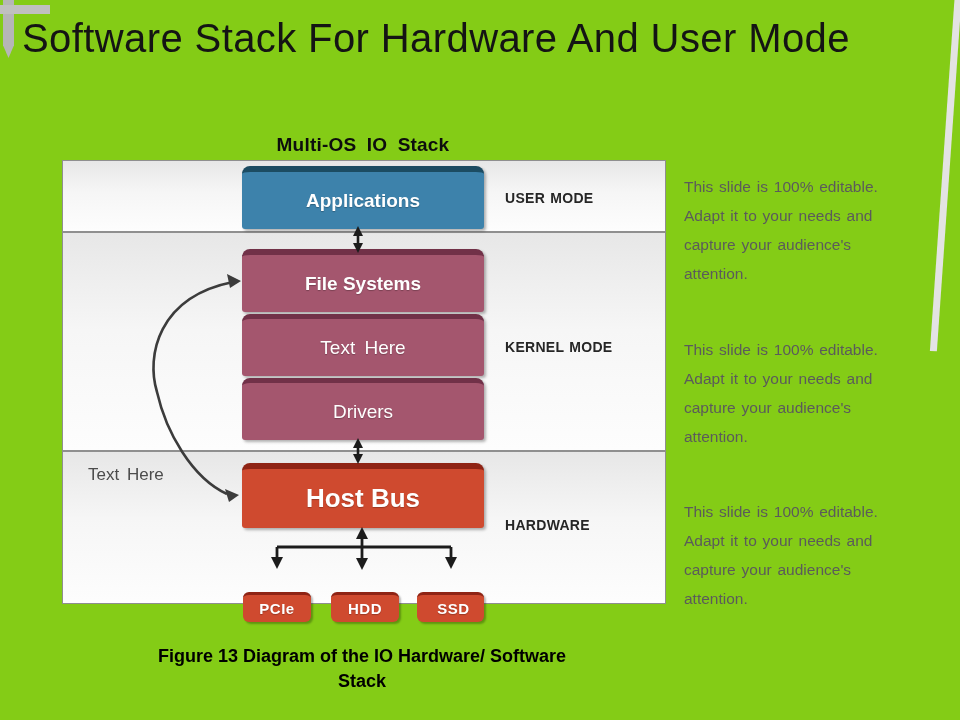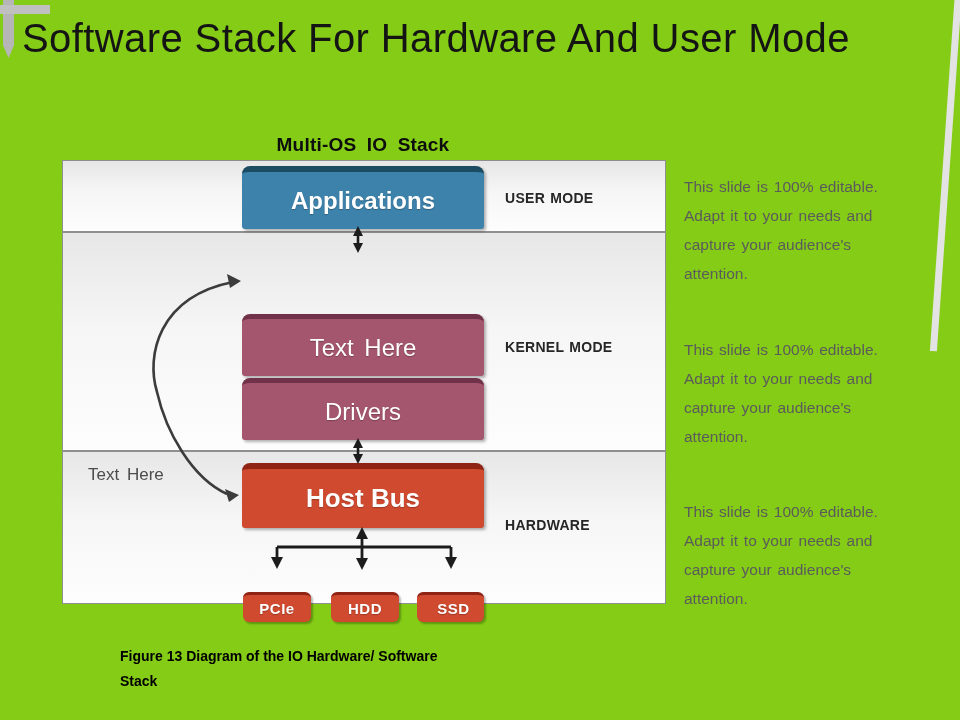--- a/index.html
+++ b/index.html
@@ -30,21 +30,21 @@
   }
   .section{width:100%;box-sizing:border-box;
     background:linear-gradient(to bottom,#e7e7e7 0%,#f6f6f6 45%,#fdfdfd 100%);}
   .sec-user{height:72px;border-bottom:2px solid #8f8f8f;}
   .sec-kernel{height:219px;border-bottom:2px solid #8f8f8f;}
   .sec-hw{height:148px;}
   
   .sbox{
     position:absolute;left:242px;width:242px;box-sizing:border-box;
     display:flex;align-items:center;justify-content:center;
-    color:#fff;font-size:24px;
+    color:#fff;font-size:19px;
     border-radius:8px 8px 3px 3px;
     box-shadow:2px 2px 3px rgba(0,0,0,.30);
     text-shadow:0 1px 1px rgba(0,0,0,.25);
   }
   .b-app{top:166px;height:63px;background:var(--blue);border-top:6px solid var(--blue_dark);font-weight:700;}
   .b-fs {top:249px;height:63px;background:var(--maroon);border-top:6px solid var(--maroon_dark);font-weight:700;}
   .b-th {top:314px;height:62px;background:var(--maroon);border-top:5px solid var(--maroon_dark);font-weight:400;word-spacing:4px;}
   .b-dr {top:378px;height:62px;background:var(--maroon);border-top:5px solid var(--maroon_dark);font-weight:400;}
   .b-hb {top:463px;height:65px;background:var(--red);border-top:6px solid var(--red_dark);font-weight:700;font-size:26px;}
   .dev{
@@ -66,22 +66,22 @@
   .lbl-hw{top:517px;}
   .side-label{
     position:absolute;left:88px;top:465px;font-size:17px;color:#4c4c4c;word-spacing:3px;
   }
   .note{
     position:absolute;left:684px;width:204px;
     font-size:15.5px;line-height:29px;color:#5b5b5b;word-spacing:1.5px;
   }
   .note1{top:172px;} .note2{top:335px;} .note3{top:497px;}
   .caption{
-    position:absolute;left:120px;top:644px;width:460px;
-    font-size:14px;font-weight:700;color:#000;line-height:25px;
+    position:absolute;left:132px;top:644px;width:460px;text-align:center;
+    font-size:18px;font-weight:700;color:#000;line-height:25px;
   }
   .arrows{position:absolute;left:0;top:0;width:960px;height:720px;pointer-events:none;}
 </style>
 </head>
 <body>
 
 <div class="slide">
 
   <div>
     <div class="logo-v"></div>
@@ -93,20 +93,21 @@
 
   <div class="diagram-heading">Multi-OS IO Stack</div>
 
   <div class="frame">
     <div class="section sec-user"></div>
     <div class="section sec-kernel"></div>
     <div class="section sec-hw"></div>
   </div>
 
   <div class="sbox b-app">Applications</div>
+  <div class="sbox b-fs">File Systems</div>
   <div class="sbox b-th">Text Here</div>
   <div class="sbox b-dr">Drivers</div>
   <div class="sbox b-hb">Host Bus</div>
 
   <div class="dev d1">PCIe</div>
   <div class="dev d2">HDD</div>
   <div class="dev d3">SSD</div>
 
   <div class="mode-label lbl-user">USER MODE</div>
   <div class="mode-label lbl-kernel">KERNEL MODE</div>

